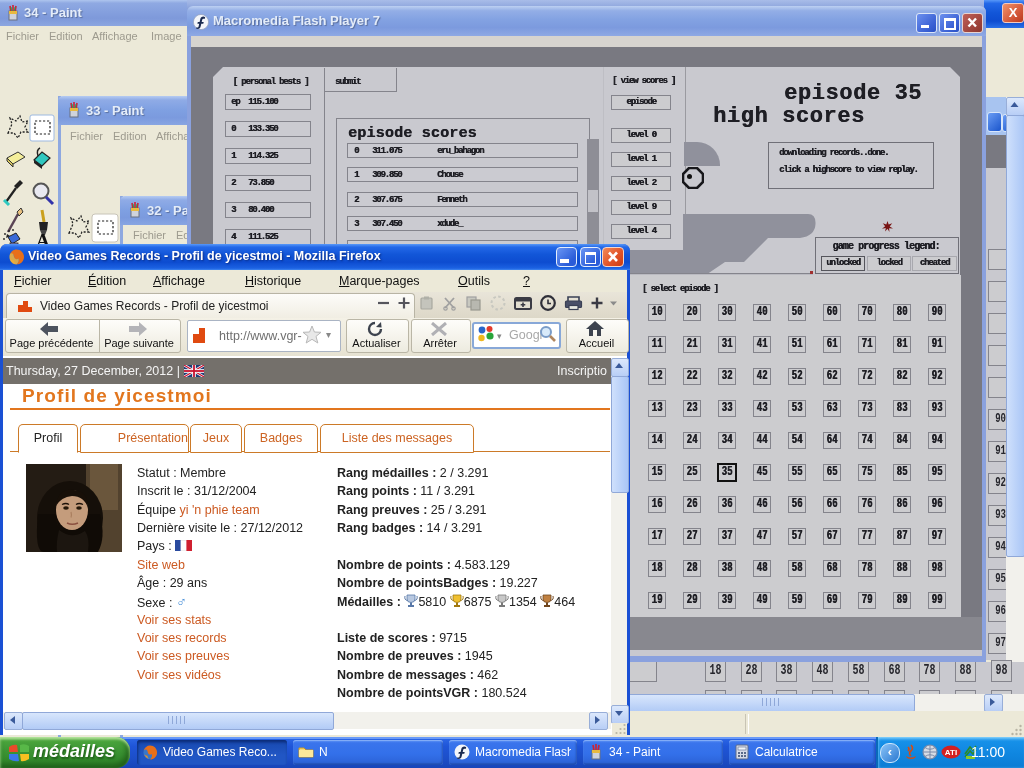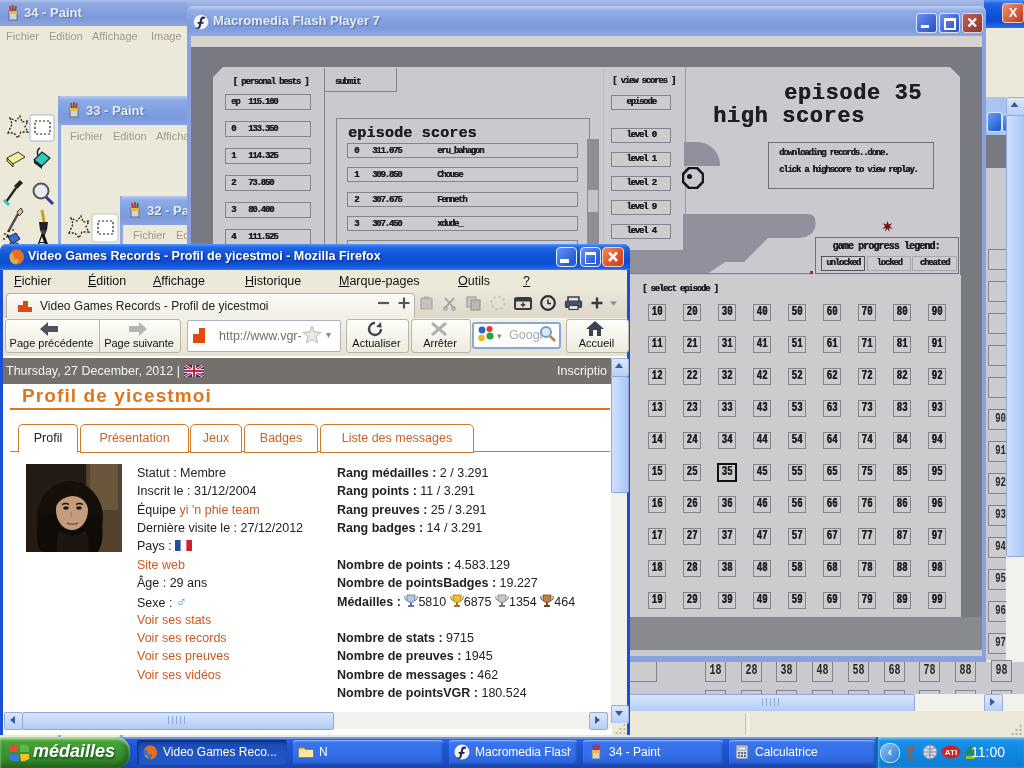--- a/index.html
+++ b/index.html
@@ -524,21 +524,21 @@
 <rect x="8.2" width="3.6" height="12" fill="#fff"></rect>
       <rect y="4.2" width="20" height="3.6" fill="#fff"></rect>
 <rect x="9.1" width="1.8" height="12" fill="#c8102e"></rect>
       <rect y="5.1" width="20" height="1.8" fill="#c8102e"></rect>
     </svg>
 <div class="ab" style="left:557px;top:120px;font-size:12.5px;color:#f4f4f4">Inscriptio</div>
 <div class="ab" style="left:22px;top:141px;font-size:19px;font-weight:bold;color:#e2761e;letter-spacing:1.1px">Profil de yicestmoi</div>
 <div class="ab" style="left:10px;top:164px;width:600px;height:2px;background:#e2761e"></div>
 <div class="ab" style="left:10px;top:207px;width:600px;height:1px;background:#cc7a28"></div>
 <div class="ab" style="left:18px;top:180px;width:58px;height:27px;background:#fff;border:1px solid #cc7a28;border-bottom:1px solid #fff;border-radius:5px 5px 0 0;color:#222;font-size:12.5px;text-align:center;line-height:27px;z-index:3">Profil</div>
-<div class="ab" style="left:80px;top:180px;width:107px;height:27px;background:#fff;border:1px solid #cc7a28;border-radius:5px 5px 0 0;color:#cc6322;font-size:12.5px;text-align:center;line-height:27px;z-index:3">Présentation</div>
+<div class="ab" style="left:80px;top:180px;width:107px;height:27px;background:#fff;border:1px solid #cc7a28;border-radius:5px 5px 0 0;color:#cc6322;font-size:12.5px;text-align:right;line-height:27px;z-index:3">Présentation</div>
 <div class="ab" style="left:190px;top:180px;width:50px;height:27px;background:#fff;border:1px solid #cc7a28;border-radius:5px 5px 0 0;color:#cc6322;font-size:12.5px;text-align:center;line-height:27px;z-index:3">Jeux</div>
 <div class="ab" style="left:244px;top:180px;width:72px;height:27px;background:#fff;border:1px solid #cc7a28;border-radius:5px 5px 0 0;color:#cc6322;font-size:12.5px;text-align:center;line-height:27px;z-index:3">Badges</div>
 <div class="ab" style="left:320px;top:180px;width:152px;height:27px;background:#fff;border:1px solid #cc7a28;border-radius:5px 5px 0 0;color:#cc6322;font-size:12.5px;text-align:center;line-height:27px;z-index:3">Liste des messages</div>
 <svg class="ab" style="left:26px;top:220px" width="96" height="88" viewBox="0 0 96 88">
 <rect width="96" height="88" fill="#241c14"></rect>
 <rect x="60" width="36" height="88" fill="#52422e"></rect>
 <rect x="64" y="0" width="28" height="46" fill="#6a563c"></rect>
 <ellipse cx="44" cy="54" rx="33" ry="37" fill="#150f09"></ellipse>
 <path d="M12 50 Q8 88 18 88 L72 88 Q80 74 74 50 Z" fill="#100b06"></path>
 <ellipse cx="46" cy="46" rx="16" ry="20" fill="#c49c7c"></ellipse>
@@ -587,21 +587,21 @@
         <path d="M3 1 L11 1 L11 5 Q11 8.5 7 8.5 Q3 8.5 3 5 Z" fill="#c8c8c8" stroke="#787878" stroke-width="0.8"></path>
         <path d="M1 2 Q0 6 3.5 6.5 M13 2 Q14 6 10.5 6.5" stroke="#787878" stroke-width="1" fill="none"></path>
         <rect x="6" y="8.5" width="2" height="2.5" fill="#787878"></rect>
         <rect x="4" y="11" width="6" height="2" fill="#787878"></rect>
       </svg>1354 <svg width="14" height="14" viewBox="0 0 14 14" style="vertical-align:-2px">
         <path d="M3 1 L11 1 L11 5 Q11 8.5 7 8.5 Q3 8.5 3 5 Z" fill="#c08040" stroke="#70461e" stroke-width="0.8"></path>
         <path d="M1 2 Q0 6 3.5 6.5 M13 2 Q14 6 10.5 6.5" stroke="#70461e" stroke-width="1" fill="none"></path>
         <rect x="6" y="8.5" width="2" height="2.5" fill="#70461e"></rect>
         <rect x="4" y="11" width="6" height="2" fill="#70461e"></rect>
       </svg>464</div>
-<div class="ab" style="left:337px;top:387.1px;font-size:12.5px;color:#222;white-space:nowrap"><b>Nombre de stats :</b> 9715</div>
+<div class="ab" style="left:337px;top:387.1px;font-size:12.5px;color:#222;white-space:nowrap"><b>Liste de scores :</b> 9715</div>
 <div class="ab" style="left:337px;top:405.4px;font-size:12.5px;color:#222;white-space:nowrap"><b>Nombre de preuves :</b> 1945</div>
 <div class="ab" style="left:337px;top:423.7px;font-size:12.5px;color:#222;white-space:nowrap"><b>Nombre de messages :</b> 462</div>
 <div class="ab" style="left:337px;top:442.1px;font-size:12.5px;color:#222;white-space:nowrap"><b>Nombre de pointsVGR :</b> 180.524</div>
 <div class="ab" style="left:611px;top:114px;width:16px;height:364px;background:#f2f1ec"></div>
 <div class="ab" style="left:611px;top:114px;width:16px;height:17px;background:linear-gradient(180deg,#dce8fc,#b8cef6);border:1px solid #98aed8;border-radius:2px"><svg width="14" height="15" viewBox="0 0 14 15">
         <path d="M7 4 L11 9 L3 9 Z" fill="#3a5a9a"></path>
       </svg></div>
 <div class="ab" style="left:611px;top:132px;width:16px;height:115px;background:linear-gradient(90deg,#cfe0fc,#aac6f6);border:1px solid #90a8d8;border-radius:2px"></div>
 <div class="ab" style="left:611px;top:461px;width:16px;height:17px;background:linear-gradient(180deg,#dce8fc,#b8cef6);border:1px solid #98aed8;border-radius:2px"><svg width="14" height="15" viewBox="0 0 14 15">
         <path d="M7 10 L11 5 L3 5 Z" fill="#3a5a9a"></path>

